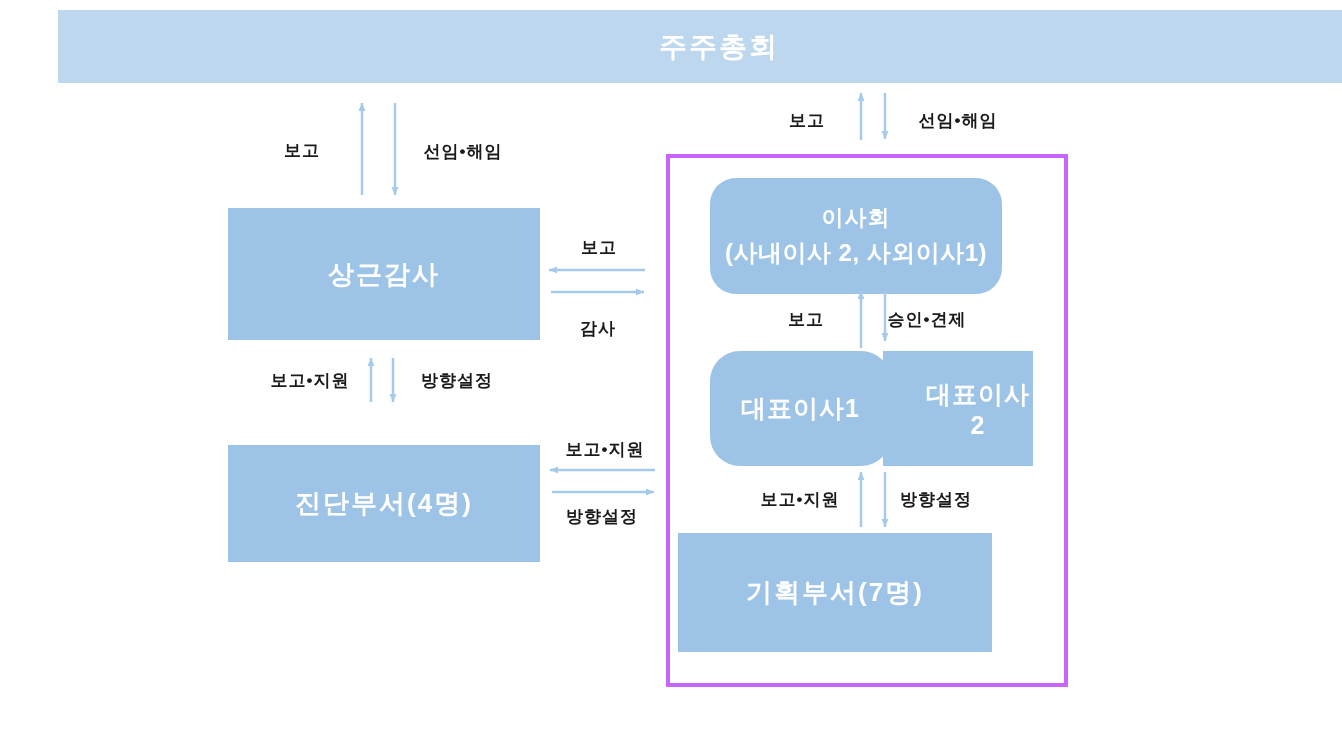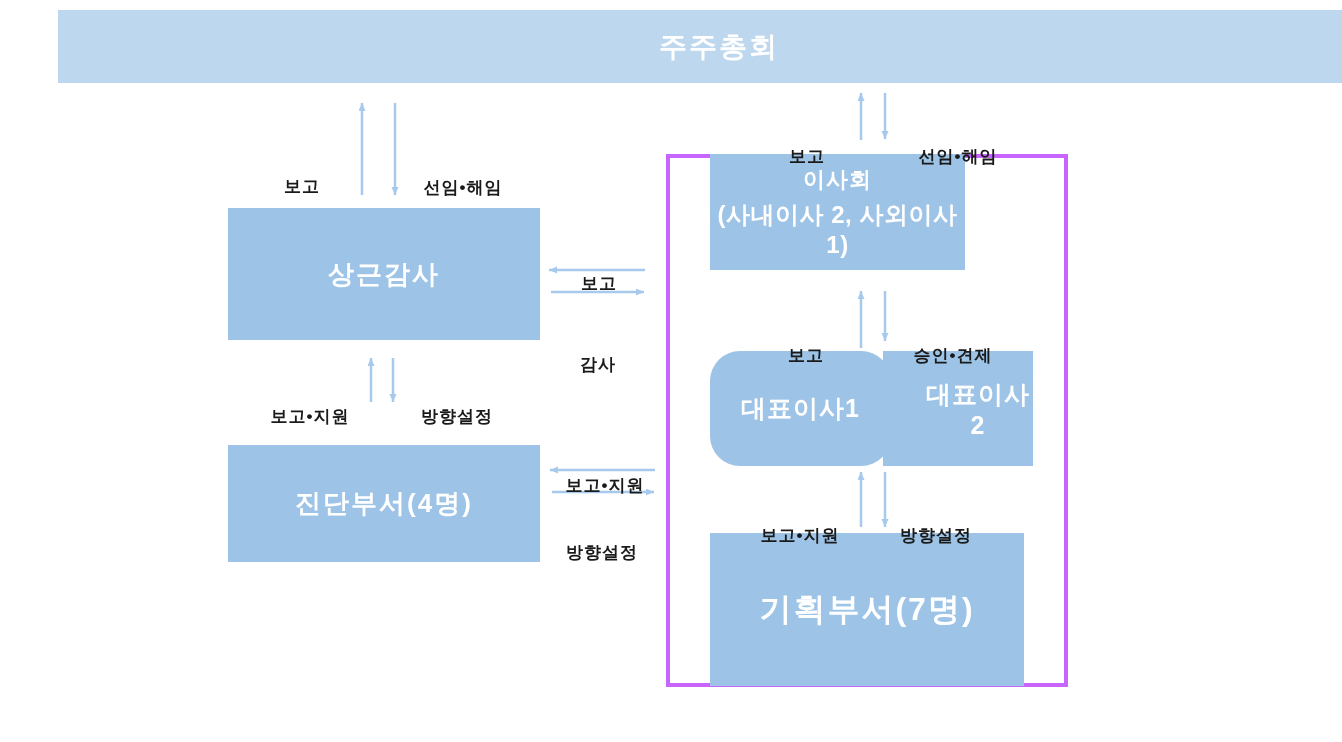--- a/index.html
+++ b/index.html
@@ -18,49 +18,49 @@
   }
 
   .node {
     position: absolute; background: var(--box-bg, #9DC3E6);
     color: var(--box-text, #fff); font-weight: bold; letter-spacing: 2px;
     display: flex; flex-direction: column; align-items: center; justify-content: center;
     text-align: center;
   }
   .node-auditor   { left: 228px; top: 208px; width: 312px; height: 132px; font-size: 26px; }
   .node-diagnosis { left: 228px; top: 425px; width: 312px; height: 117px; font-size: 26px; margin-top: 20px; }
-  .node-board     { left: 710px; top: 154px; width: 255px; height: 116px; font-size: 22px; letter-spacing: 1px; }
+  .node-board     { left: 710px; top: 178px; width: 292px; height: 116px; font-size: 22px; letter-spacing: 1px; border-radius: 26px; }
   .node-board .subtitle { font-size: 24px; margin-top: 4px; letter-spacing: 0.5px; }
   .node-ceo1      { left: 710px; top: 351px; width: 181px; height: 115px; font-size: 25px; letter-spacing: 1px; border-radius: 30px; }
   .node-ceo2      { left: 883px; top: 351px; width: 150px; height: 115px; font-size: 25px; letter-spacing: 1px; padding-left: 40px; }
-  .node-planning  { left: 710px; top: 533px; width: 314px; height: 153px; font-size: 32px; }
+  .node-planning  { left: 678px; top: 533px; width: 314px; height: 119px; font-size: 26px; }
 
   .mgmt-container {
     position: absolute; left: 666px; top: 154px; width: 402px; height: 533px;
     border: 4px solid var(--container-border, #C965FF); background: transparent;
   }
 
   .arrows-layer { position: absolute; left: 0; top: 0; width: 1342px; height: 742px; pointer-events: none; }
   .arrow-line { stroke: var(--arrow, #A6C9EC); stroke-width: 2.5; }
   .arrow-head { fill: var(--arrow, #A6C9EC); }
 
   .edge-label {
     position: absolute; transform: translate(-50%, -50%);
     color: var(--label-text, #1A1A1A); font-size: 17px; font-weight: bold;
-    white-space: nowrap; letter-spacing: 1px; margin-top: 36px;
+    white-space: nowrap; letter-spacing: 1px;
   }
   
   .lbl-ga-aud-up    { left: 302px; top: 150px; }
   .lbl-ga-aud-down  { left: 463px; top: 151px; }
   .lbl-aud-diag-up  { left: 310px; top: 380px; }
   .lbl-aud-diag-down{ left: 457px; top: 380px; }
   .lbl-ga-board-up  { left: 807px; top: 120px; }
   .lbl-ga-board-down{ left: 958px; top: 120px; }
   .lbl-board-ceo-up { left: 806px; top: 319px; }
-  .lbl-board-ceo-down{ left: 953px; top: 319px; }
+  .lbl-board-ceo-down{ left: 927px; top: 319px; }
   .lbl-ceo-plan-up  { left: 800px; top: 499px; }
   .lbl-ceo-plan-down{ left: 936px; top: 499px; }
   .lbl-aud-board-left  { left: 599px; top: 247px; }
   .lbl-aud-board-right { left: 598px; top: 328px; text-align: right; }
   .lbl-diag-plan-left  { left: 605px; top: 449px; }
   .lbl-diag-plan-right { left: 602px; top: 516px; }
 </style>
 </head>
 <body>
 

